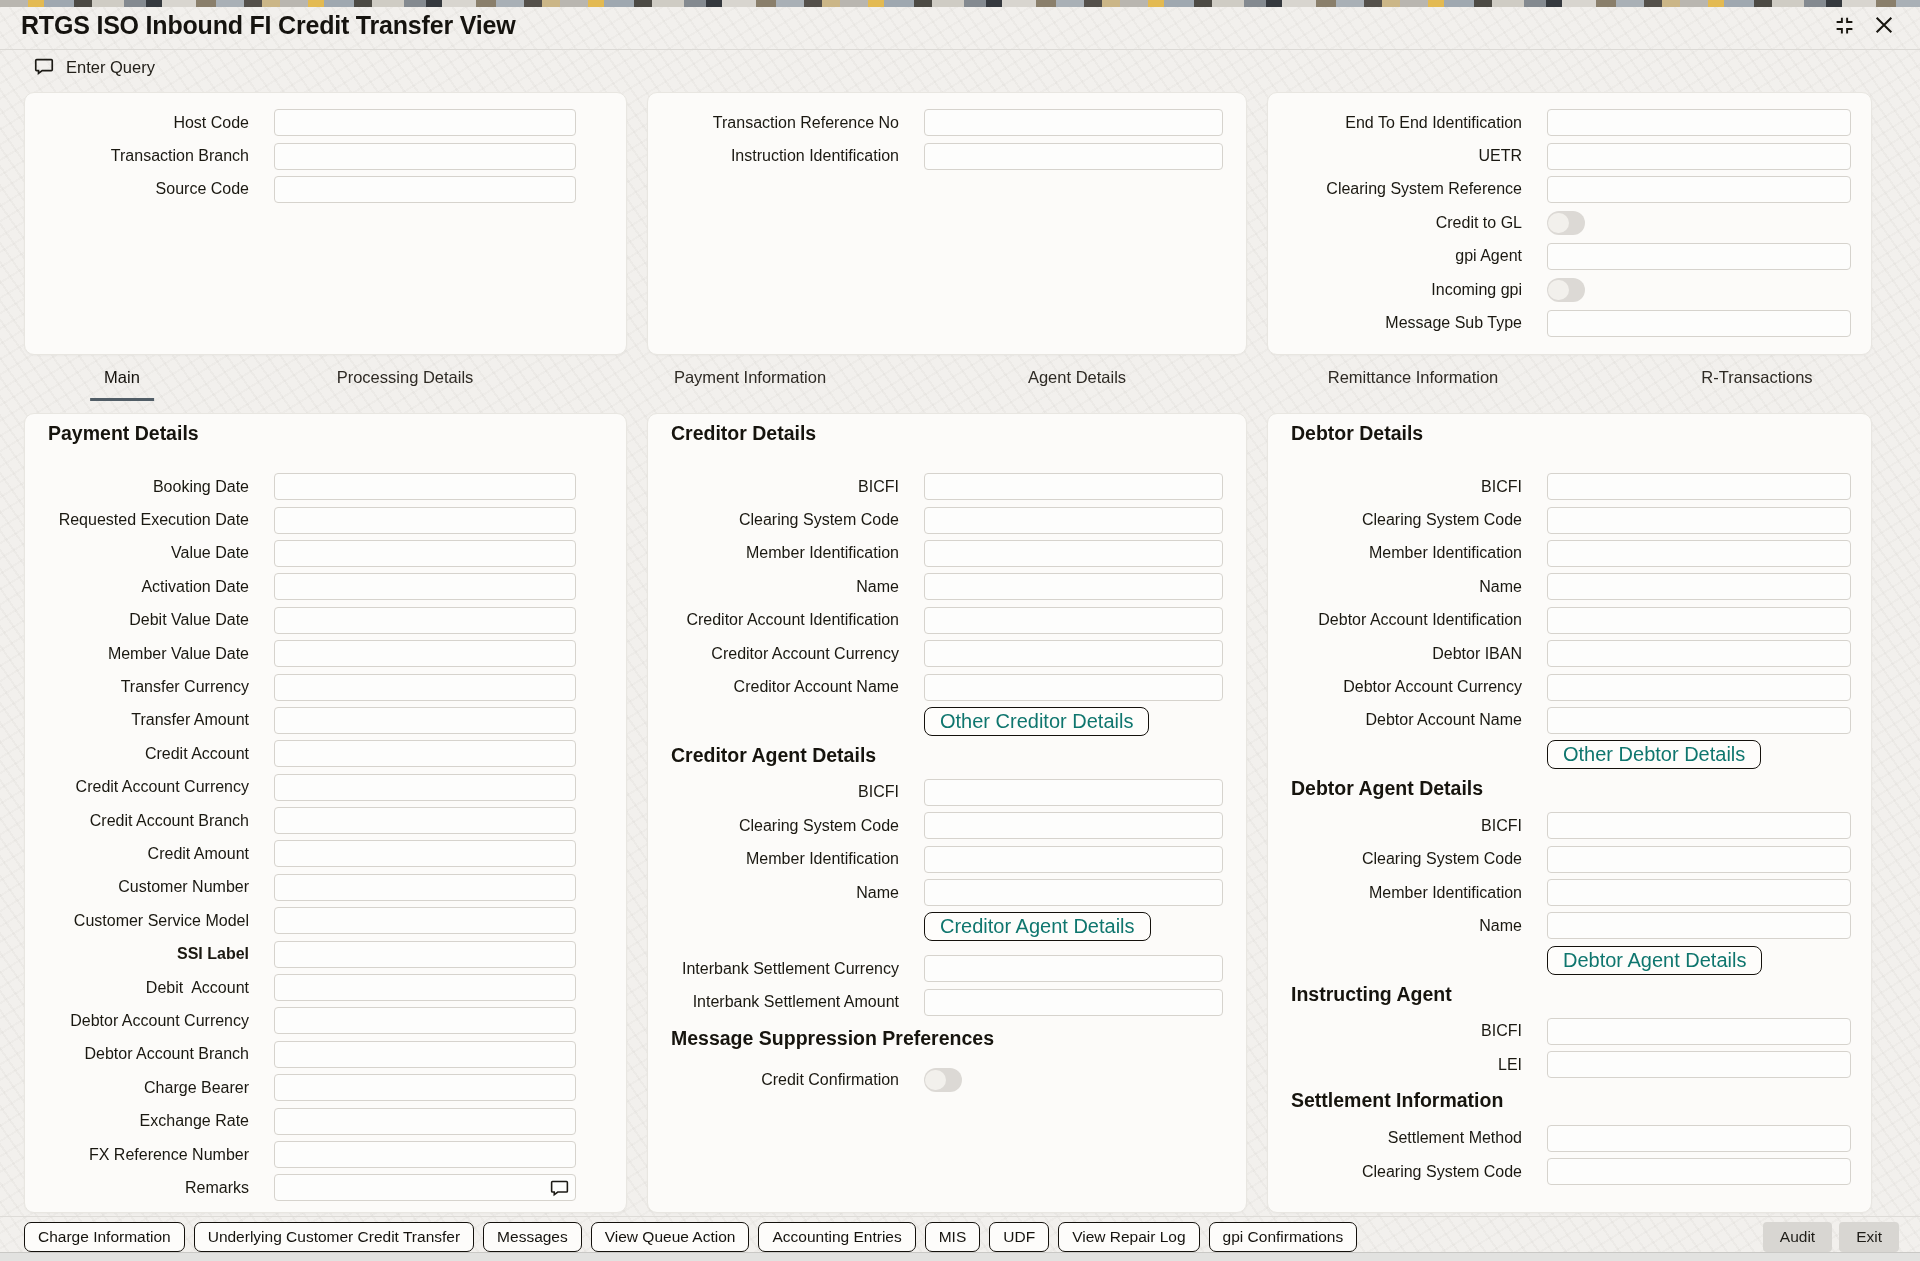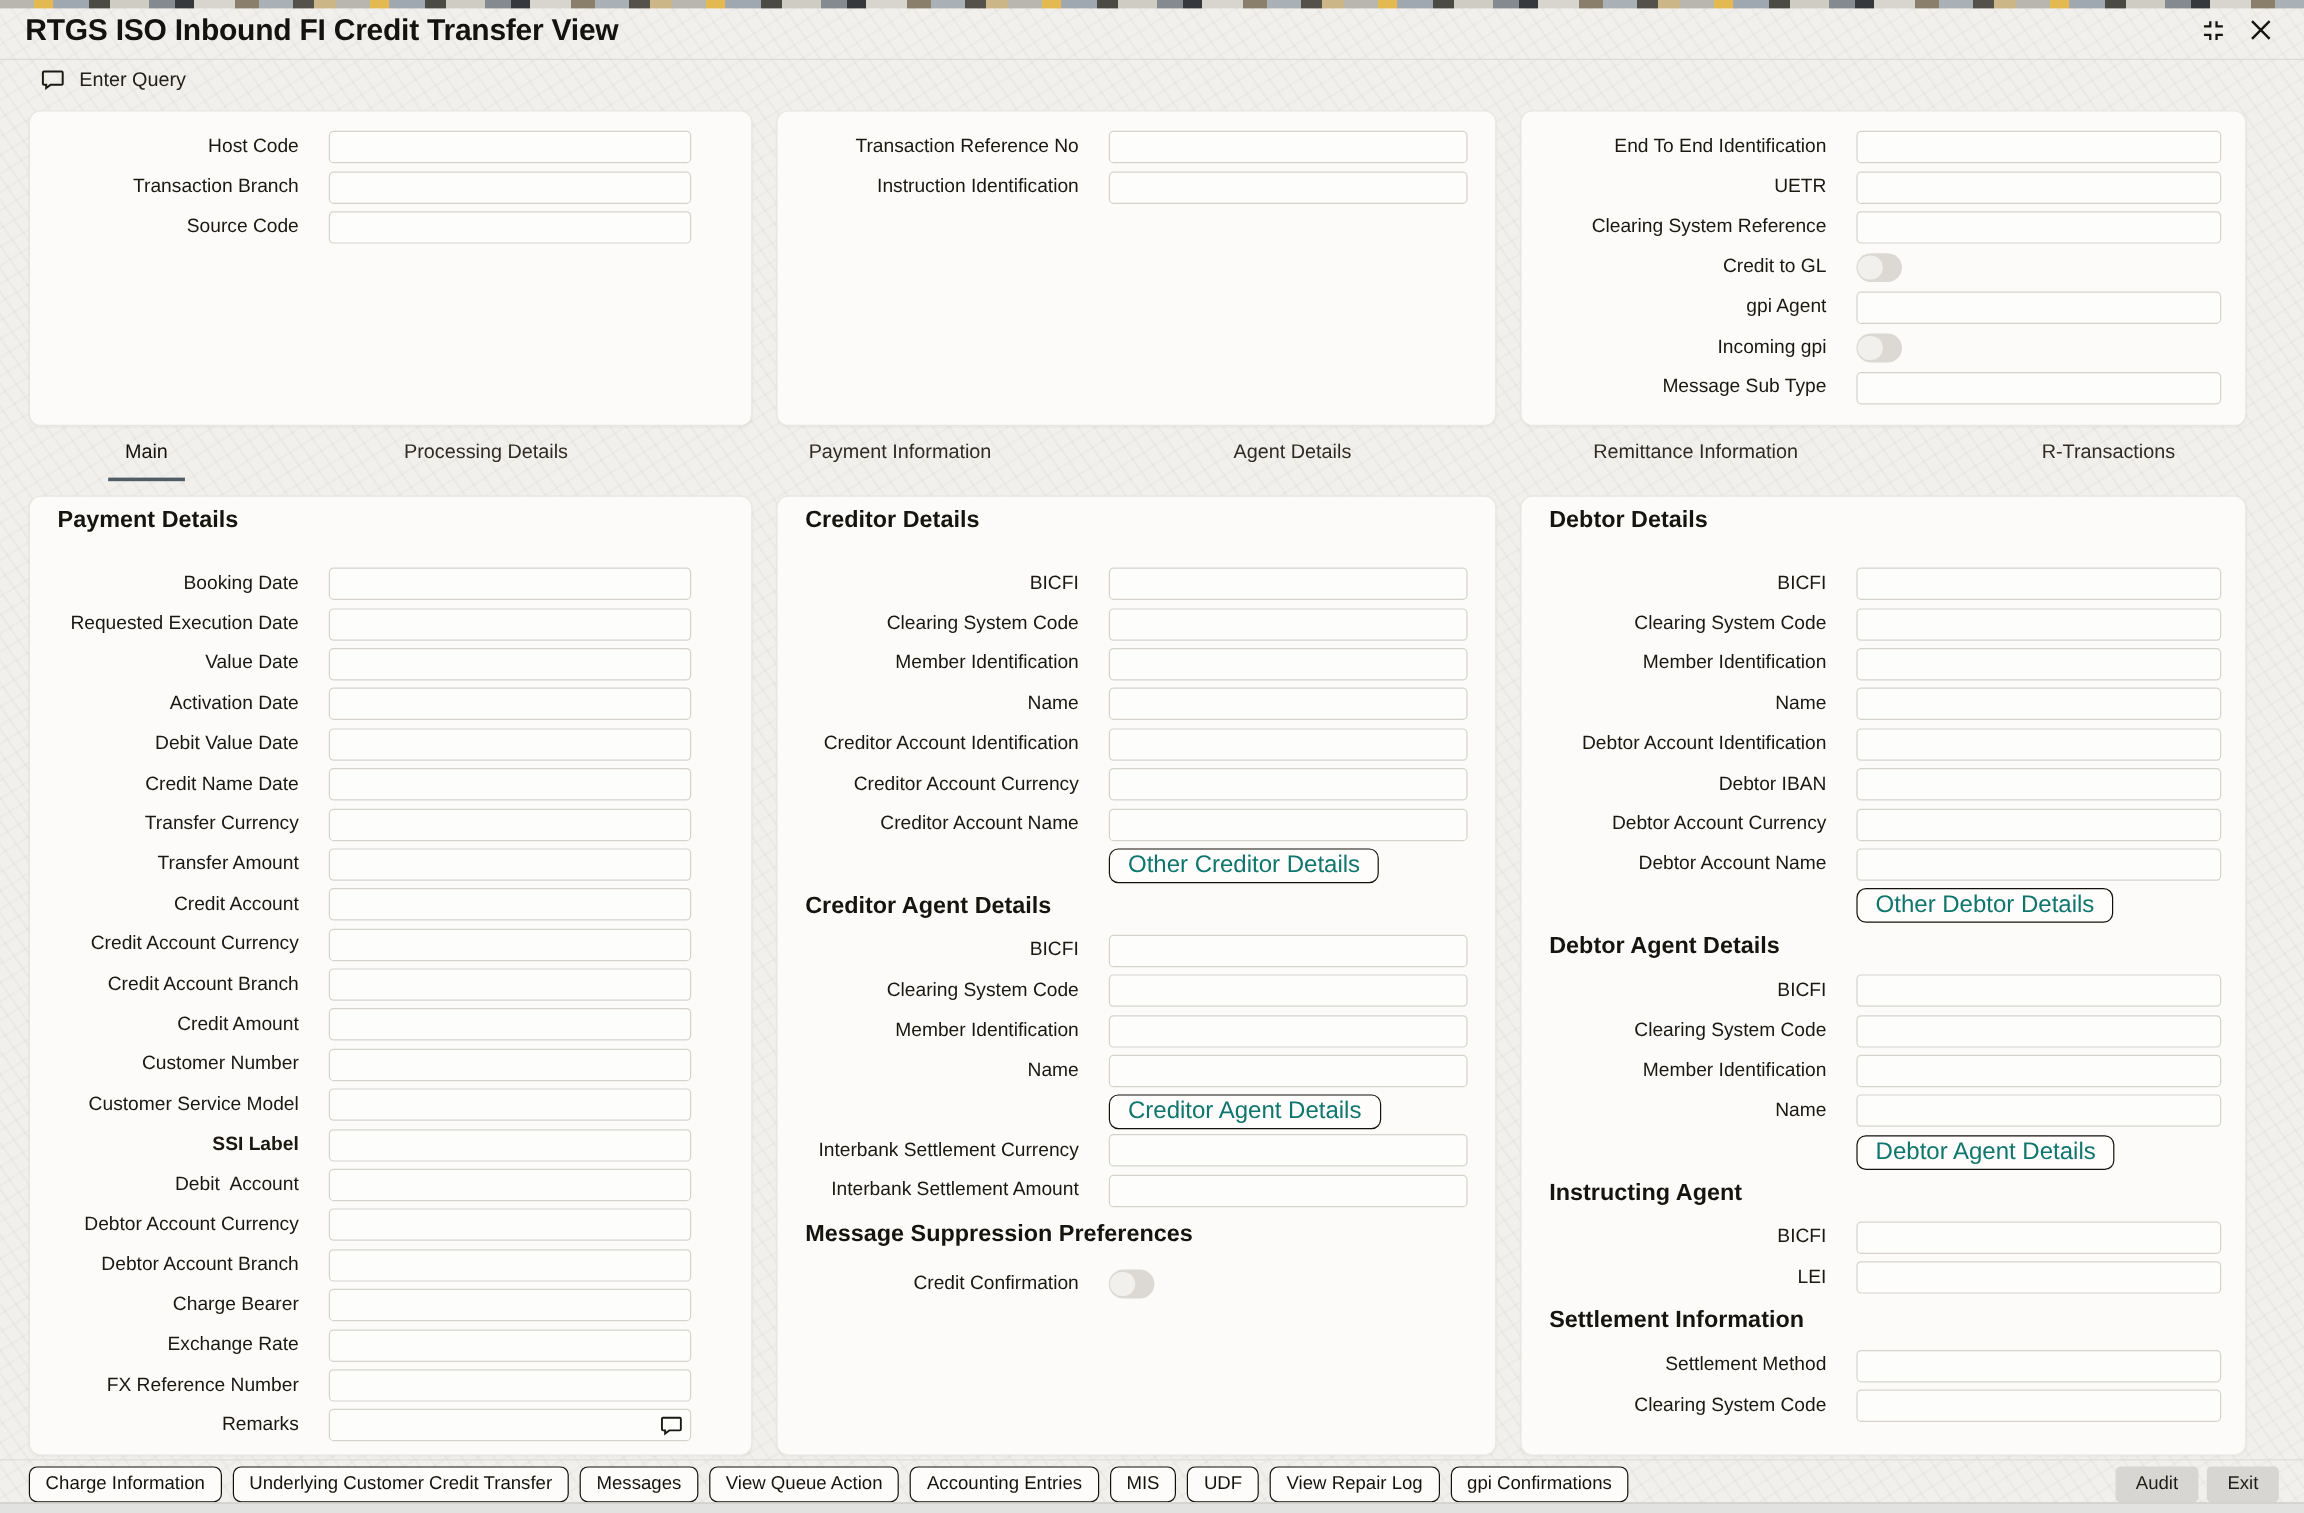--- a/index.html
+++ b/index.html
@@ -83,21 +83,21 @@
   .inline-btn{
     display:block; height:29px; padding:0 15px;
     background:#fefdfb; border:1.5px solid var(--button-border,#14110c); border-radius:8px;
     font-family:"Liberation Sans",sans-serif; font-size:20px; color:#0f766e; cursor:pointer;
   }
   #panel-creditor .inline-btn{ margin-left:276px; }
   #panel-debtor  .inline-btn{ margin-left:279px; }
   .btn-mt{ margin-top:3px; }
   .head-mt{ margin-top:2px; }
   .rows-after-head{ margin-top:9px; }
-  .rows-tight{ margin-top:1px; }
+  .rows-tight{ margin-top:11px; }
   .toggle-row-mt{ margin-top:13px; }
 
   
   .tab{
     position:absolute; top:368px; transform:translateX(-50%);
     padding:0 14px 11px; font-size:16.5px; color:#2e2a24; cursor:pointer; white-space:nowrap;
   }
   .tab.selected{ color:#14110c; border-bottom:3px solid var(--accent-underline,#515d66); }
 
   
@@ -237,21 +237,21 @@
       </div>
       <div class="form-row">
         <span class="form-label">Activation Date</span>
         <div class="input"></div>
       </div>
       <div class="form-row">
         <span class="form-label">Debit Value Date</span>
         <div class="input"></div>
       </div>
       <div class="form-row">
-        <span class="form-label">Credit Name Date</span>
+        <span class="form-label">Member Value Date</span>
         <div class="input"></div>
       </div>
       <div class="form-row">
         <span class="form-label">Transfer Currency</span>
         <div class="input"></div>
       </div>
       <div class="form-row">
         <span class="form-label">Transfer Amount</span>
         <div class="input"></div>
       </div>

